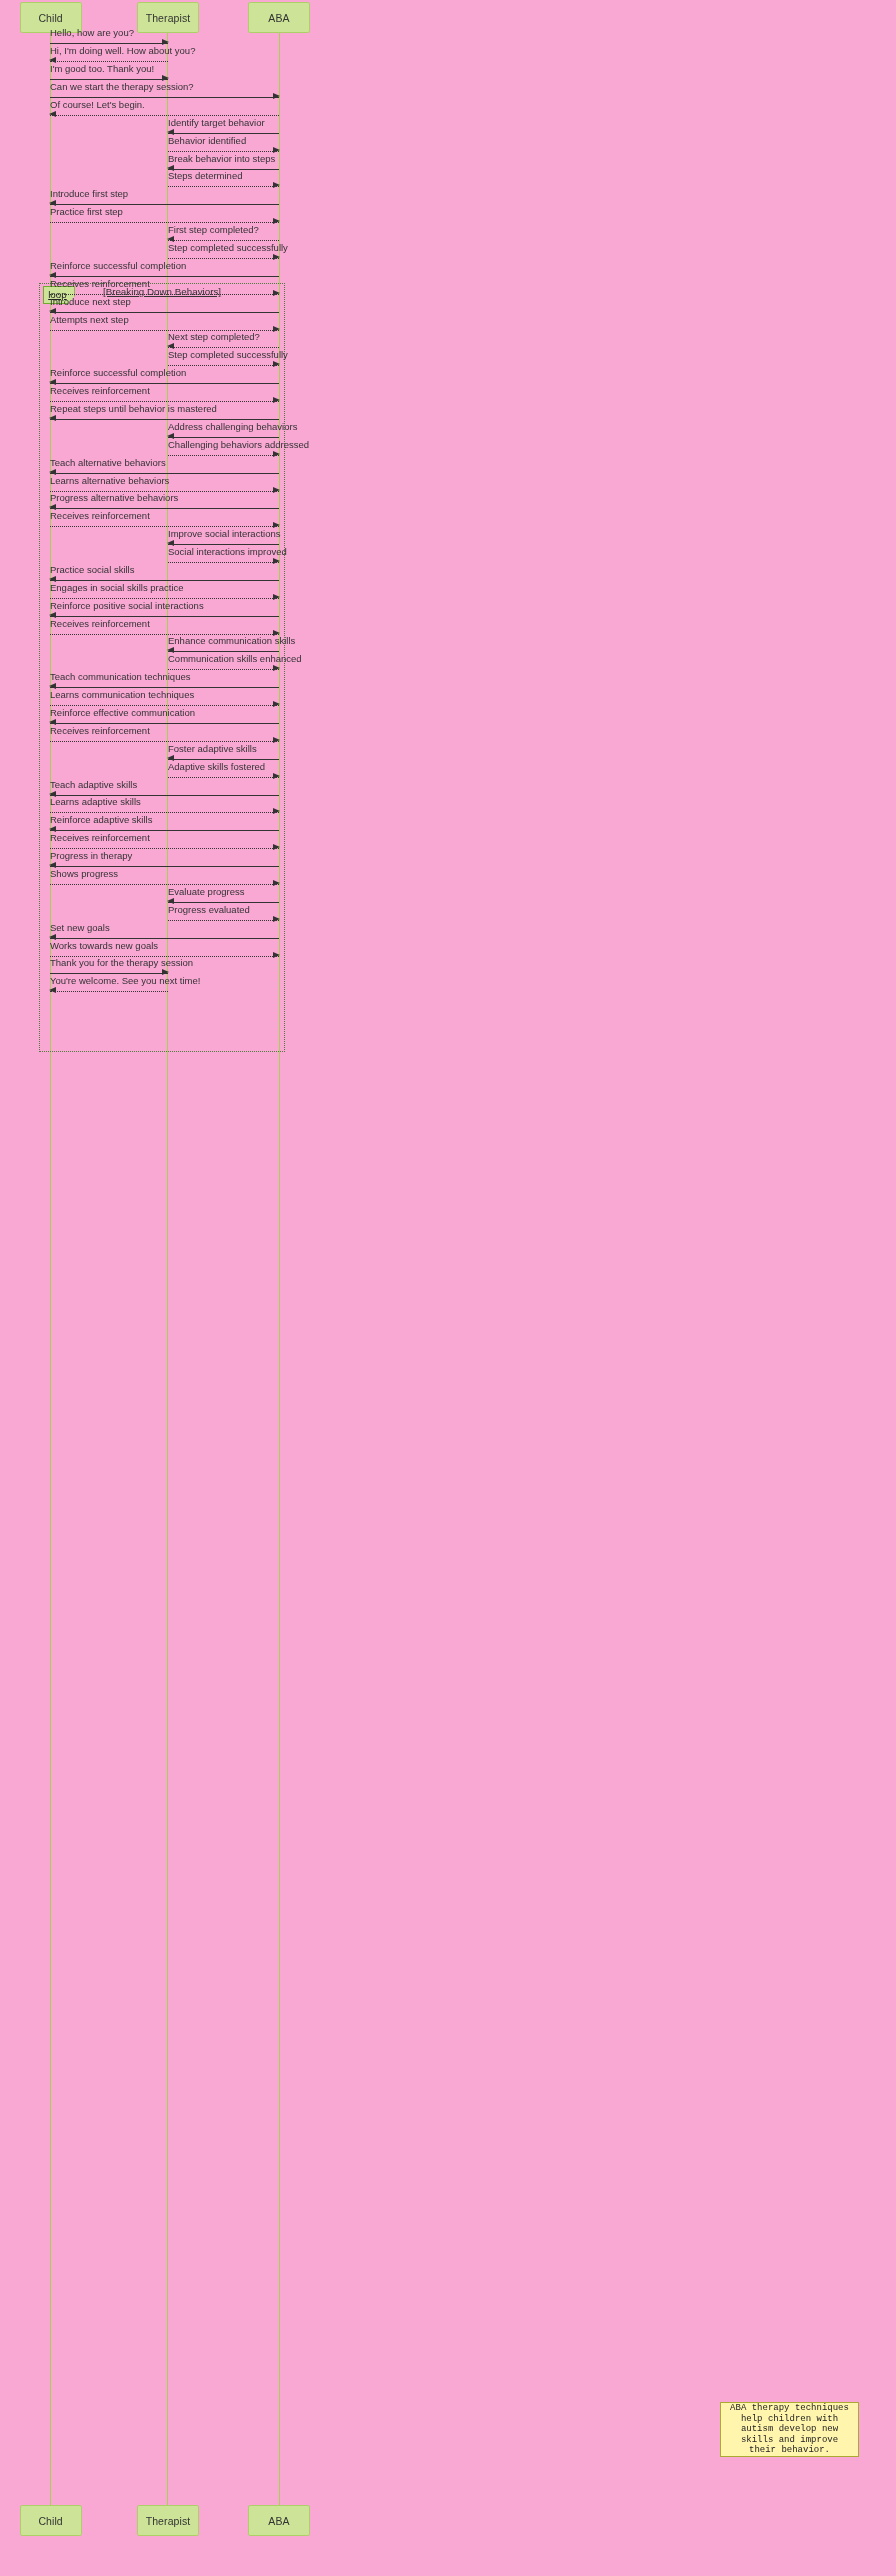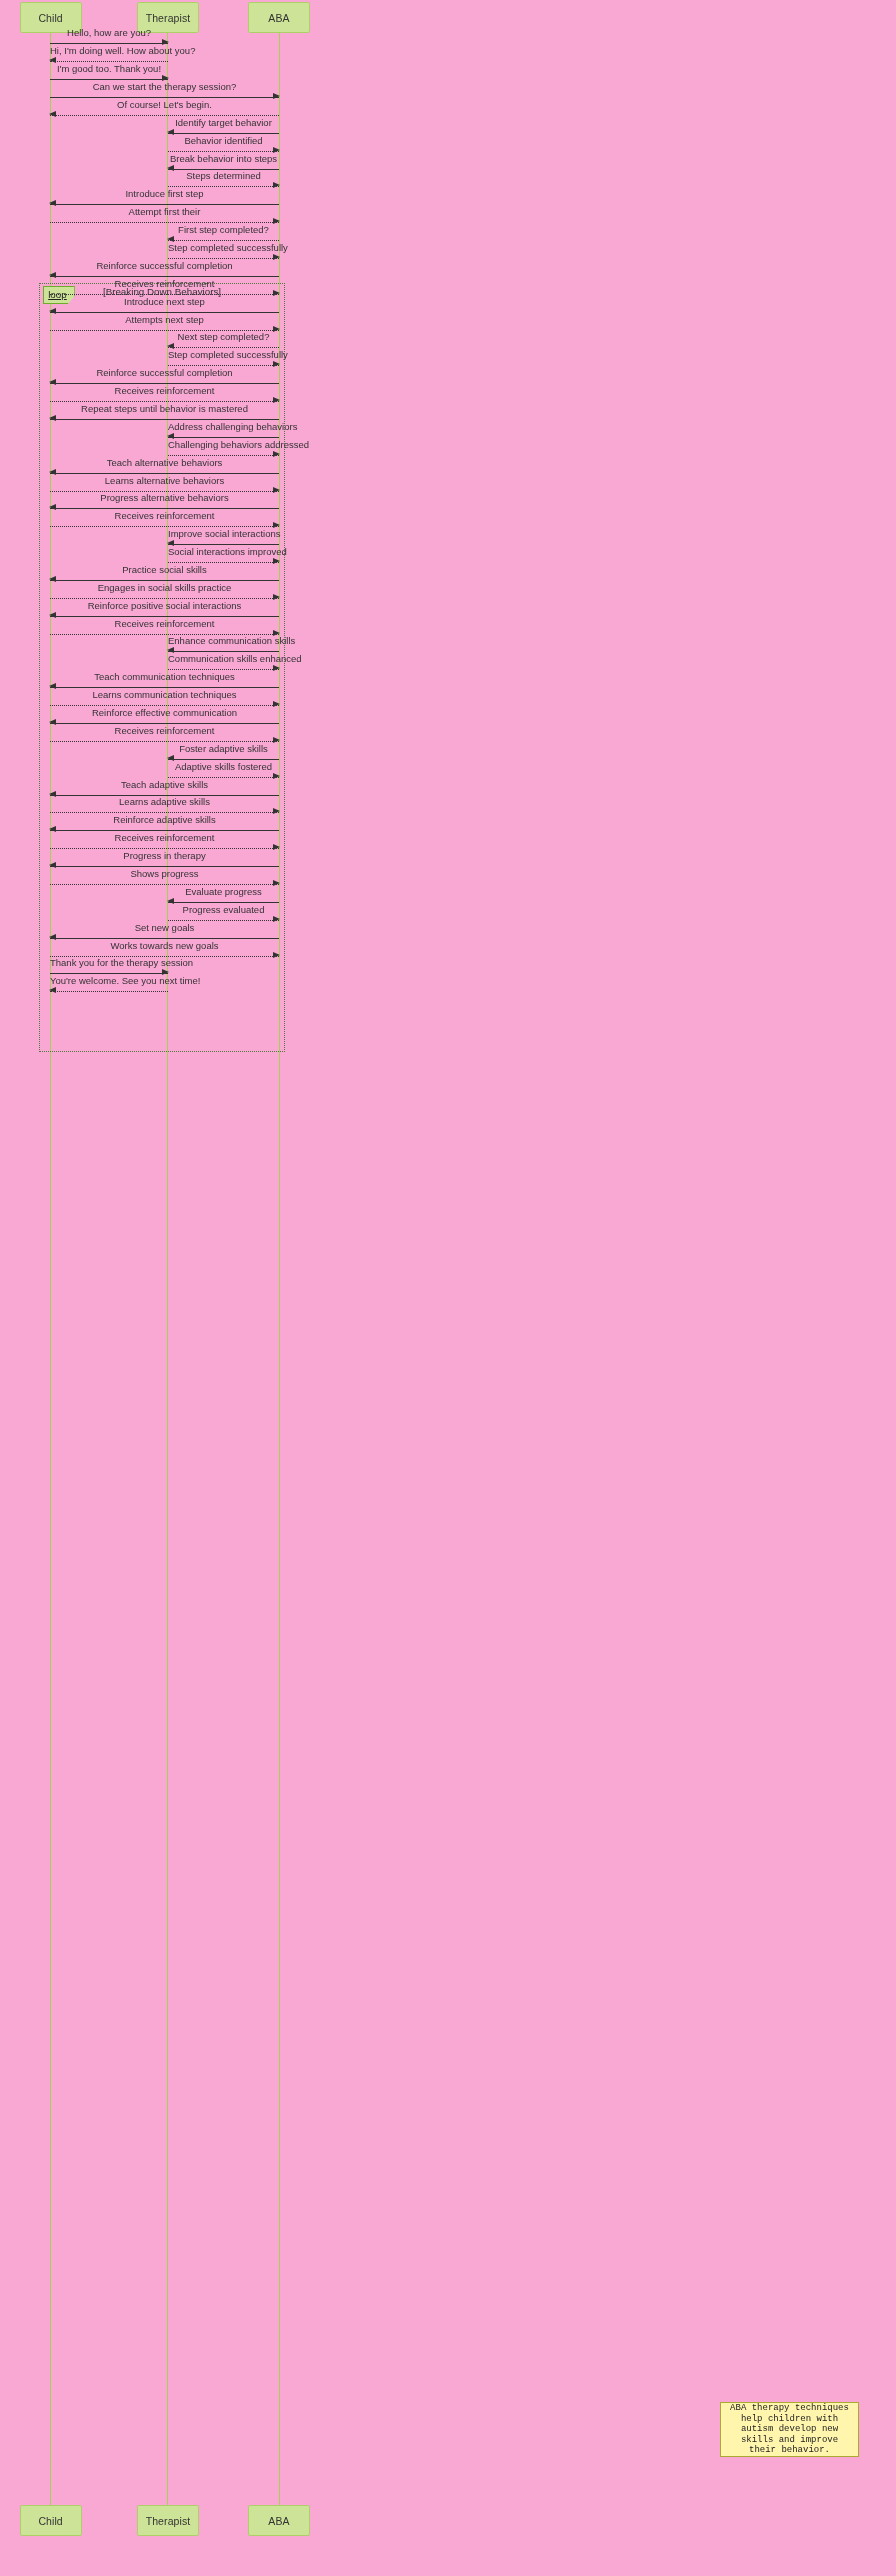--- a/index.html
+++ b/index.html
@@ -64,21 +64,20 @@
     border-left: 7px solid #333333;
   }
   .msg.dir-left .head {
     left: -0.7px;
     border-right: 7px solid #333333;
   }
   .msg .label {
     position: absolute;
     bottom: 4.9px;
     width: 100%;
-    text-align: center;
     font-size: 9.5px;
     color: #333333;
     white-space: nowrap;
   }
   
   .loop-box {
     position: absolute;
     box-sizing: border-box;
     border: 1.4px dotted #4d7a3a;
     background: transparent;
@@ -126,21 +125,21 @@
     <div class="actor-box" style="left: 137px; top: 2.1px; width: 62px; height: 31px;">Therapist</div>
     <div class="actor-box" style="left: 248px; top: 2.1px; width: 62px; height: 31px;">ABA</div>
     <div class="actor-box" style="left: 19.6px; top: 2505px; width: 62px; height: 31px;">Child</div>
     <div class="actor-box" style="left: 137px; top: 2505px; width: 62px; height: 31px;">Therapist</div>
     <div class="actor-box" style="left: 248px; top: 2505px; width: 62px; height: 31px;">ABA</div>
     <div class="lifeline" style="left: 50px; top: 33px; height: 2472px;"></div>
     <div class="lifeline" style="left: 167px; top: 33px; height: 2472px;"></div>
     <div class="lifeline" style="left: 279px; top: 33px; height: 2472px;"></div>
     <div class="loop-box" style="left: 39px; top: 283px; width: 246px; height: 769px;"></div>
     <div class="loop-tag" style="left: 43px; top: 286px; text-decoration: underline;">loop</div>
-    <div class="loop-title" style="left: 39px; top: 286px; width: 246px;">[Breaking Down Behaviors]</div>
+    <div class="loop-title" style="left: 39px; top: 286px; width: 246px; text-decoration: underline;">[Breaking Down Behaviors]</div>
     <div class="msg dir-right" style="left: 50px; top: 43px; width: 118px;">
       <div class="line" style="width: 118px;"></div>
       <div class="head"></div>
       <div class="label">Hello, how are you?</div>
     </div>
     <div class="msg dotted dir-left" style="left: 50px; top: 61px; width: 118px;">
       <div class="line" style="width: 118px;"></div>
       <div class="head"></div>
       <div class="label">Hi, I'm doing well. How about you?</div>
     </div>
@@ -180,21 +179,21 @@
       <div class="label">Steps determined</div>
     </div>
     <div class="msg dir-left" style="left: 50px; top: 204px; width: 229px;">
       <div class="line" style="width: 229px;"></div>
       <div class="head"></div>
       <div class="label">Introduce first step</div>
     </div>
     <div class="msg dotted dir-right" style="left: 50px; top: 222px; width: 229px;">
       <div class="line" style="width: 229px;"></div>
       <div class="head"></div>
-      <div class="label">Attempt first their</div>
+      <div class="label">Practice first step</div>
     </div>
     <div class="msg dotted dir-left" style="left: 168px; top: 240px; width: 111px;">
       <div class="line" style="width: 111px;"></div>
       <div class="head"></div>
       <div class="label">First step completed?</div>
     </div>
     <div class="msg dotted dir-right" style="left: 168px; top: 258px; width: 111px;">
       <div class="line" style="width: 111px;"></div>
       <div class="head"></div>
       <div class="label">Step completed successfully</div>

